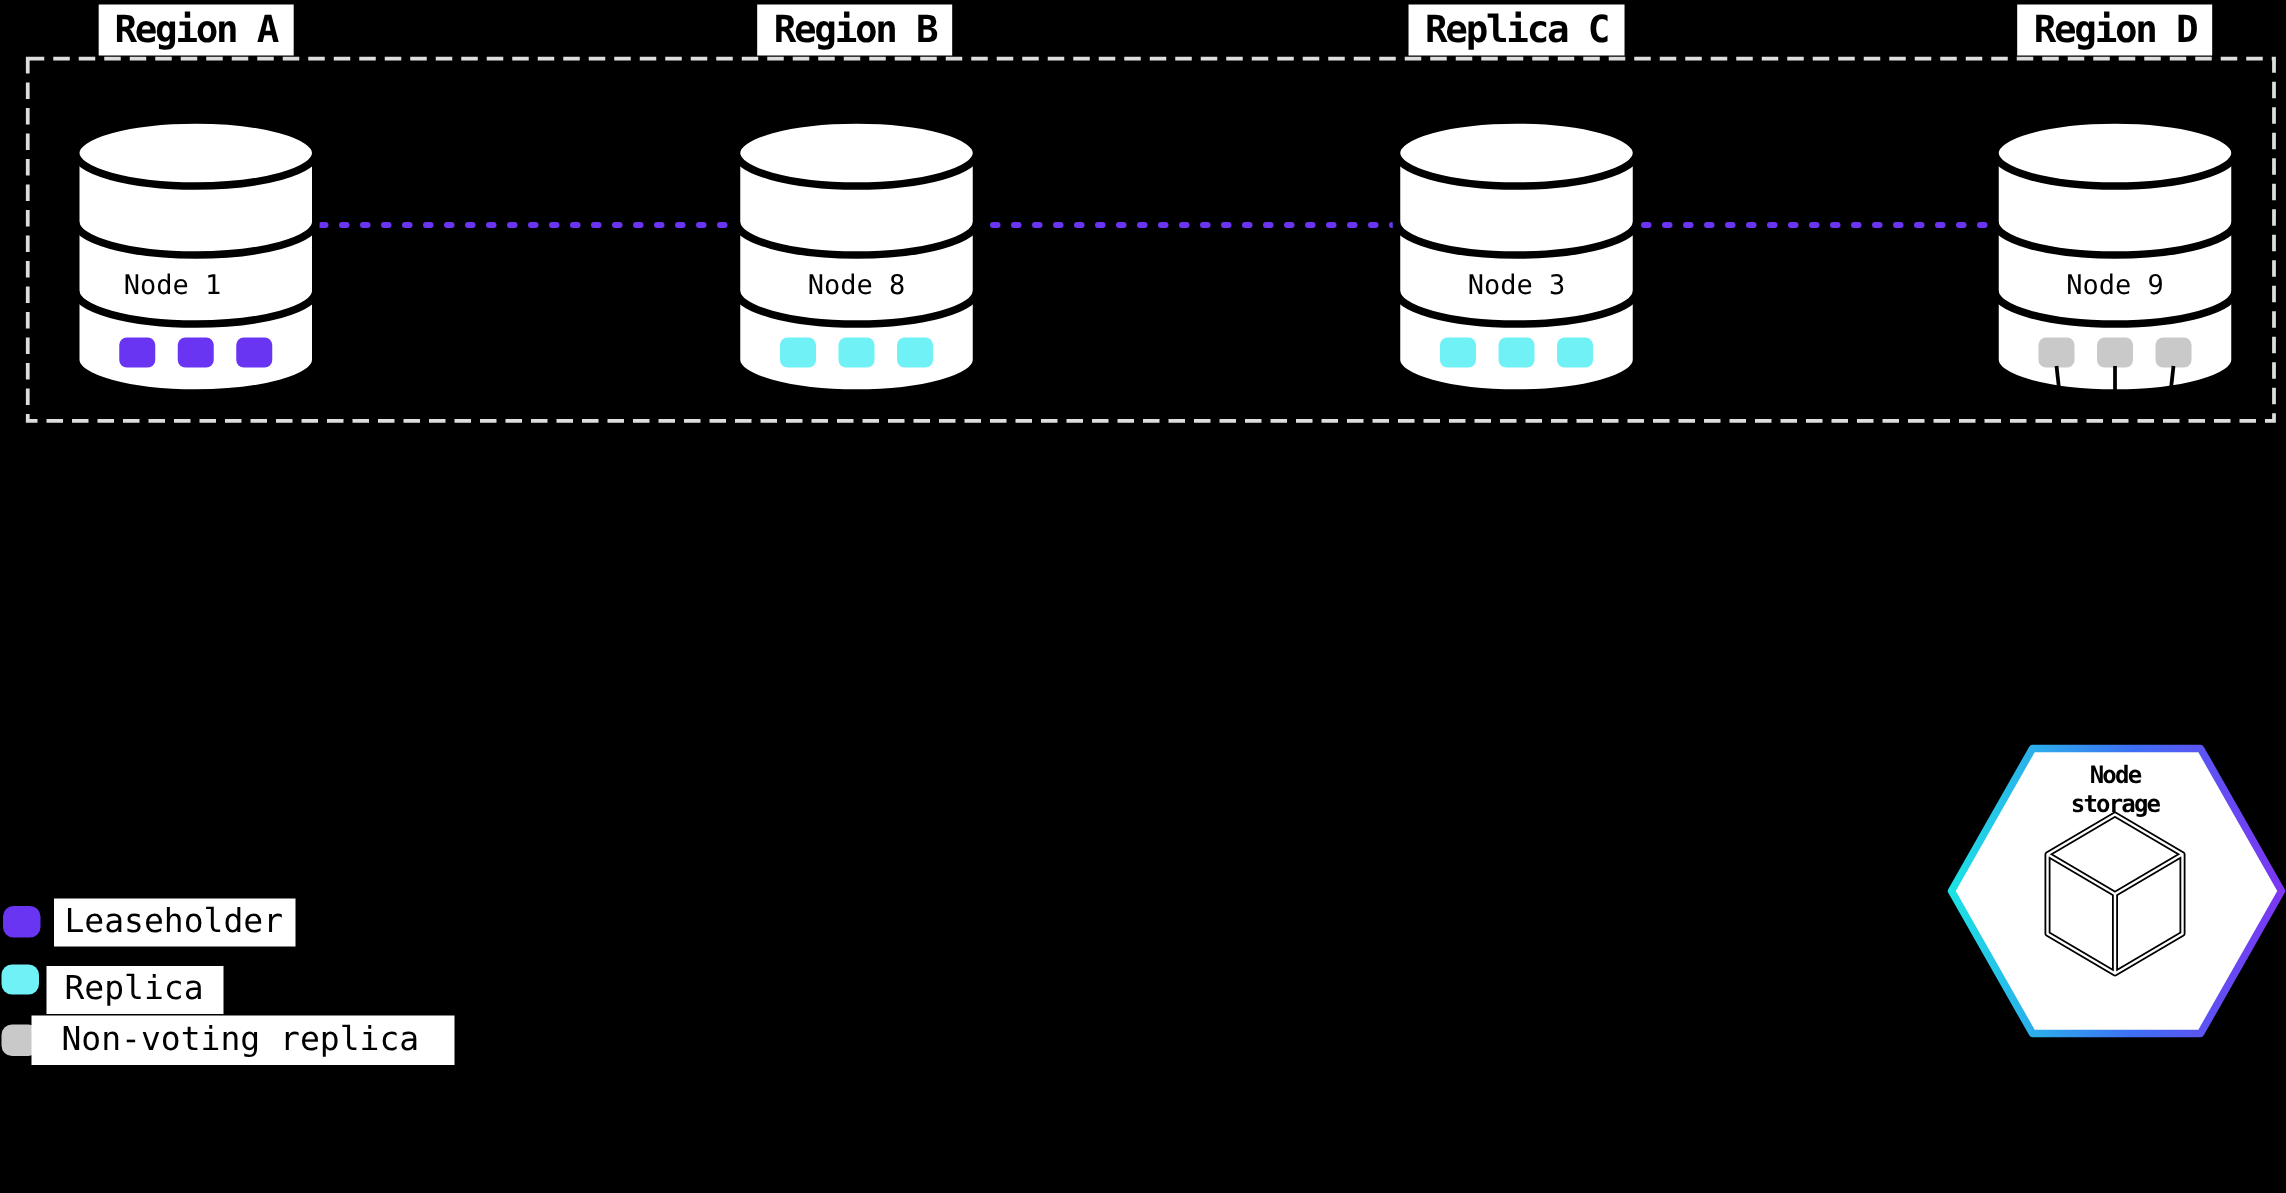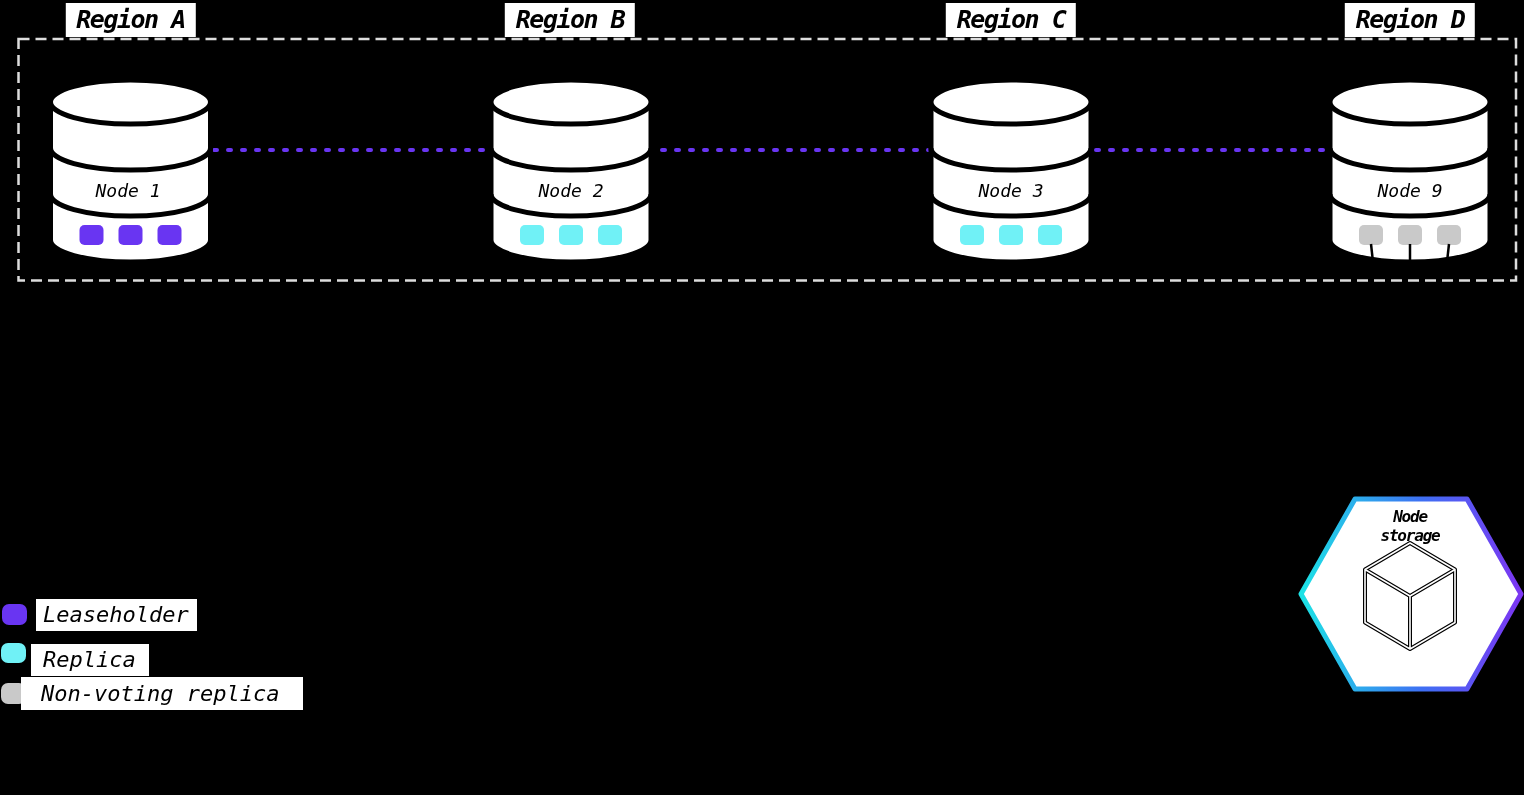--- a/index.html
+++ b/index.html
@@ -3,21 +3,20 @@
 <meta charset="utf-8">
 <style>
   html, body { margin: 0; padding: 0; background: #000; }
   .stage {
     position: relative;
     width: 1524px;
     height: 795px;
     background: #000;
     overflow: hidden;
     font-family: "DejaVu Sans Mono", "Liberation Mono", monospace;
-    font-style: italic;
   }
   .layer { position: absolute; left: 0; top: 0; }
   .region-label {
     position: absolute;
     top: 3px;
     height: 34px;
     line-height: 34px;
     padding: 0 11px;
     background: #ffffff;
     color: #000000;
@@ -122,25 +121,25 @@
     <polygon points="1355,499 1467,499 1521,594 1467,689 1355,689 1301,594" fill="#ffffff" stroke="url(#hexgrad)" stroke-width="5" stroke-linejoin="round"></polygon>
 
     <g>
       <path d="M1410 543 L1455 569.5 L1455 622.5 L1410 649 L1365 622.5 L1365 569.5 Z M1365 569.5 L1410 596 L1455 569.5 M1410 596 L1410 649" fill="none" stroke="#000000" stroke-width="4" stroke-linejoin="round"></path>
       <path d="M1410 543 L1455 569.5 L1455 622.5 L1410 649 L1365 622.5 L1365 569.5 Z M1365 569.5 L1410 596 L1455 569.5 M1410 596 L1410 649" fill="none" stroke="#ffffff" stroke-width="1.6" stroke-linejoin="round"></path>
     </g>
   </svg>
 
   <div class="region-label" style="left:130.5px">Region A</div>
   <div class="region-label" style="left:570px">Region B</div>
-  <div class="region-label" style="left:1011px">Region C</div>
+  <div class="region-label" style="left:1011px">Replica C</div>
   <div class="region-label" style="left:1410px">Region D</div>
 
-  <div class="node-label" style="left:128px">Node 1</div>
-  <div class="node-label" style="left:571px">Node 2</div>
+  <div class="node-label" style="left:115px">Node 1</div>
+  <div class="node-label" style="left:571px">Node 8</div>
   <div class="node-label" style="left:1011px">Node 3</div>
   <div class="node-label" style="left:1410px">Node 9</div>
 
   <div class="cloud-label">Node storage</div>
 
   <div>
     <div class="legend-swatch" style="left: 2px; top: 604px; background-color: rgb(105, 53, 242);"></div>
     <div class="legend-box" style="left:36px;top:599px;height:32px;line-height:32px;padding:0 8px 0 7px">Leaseholder</div>
 
     <div class="legend-swatch" style="left: 1px; top: 643px; height: 20px; background-color: rgb(112, 241, 246);"></div>

